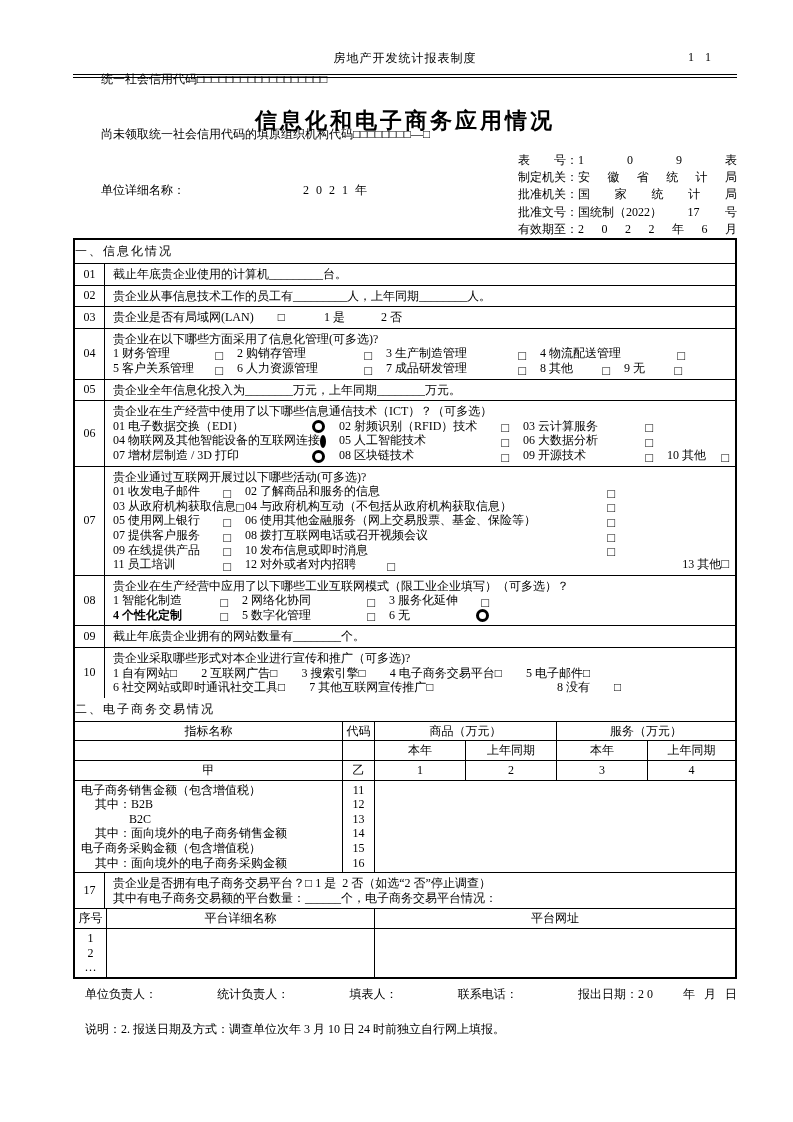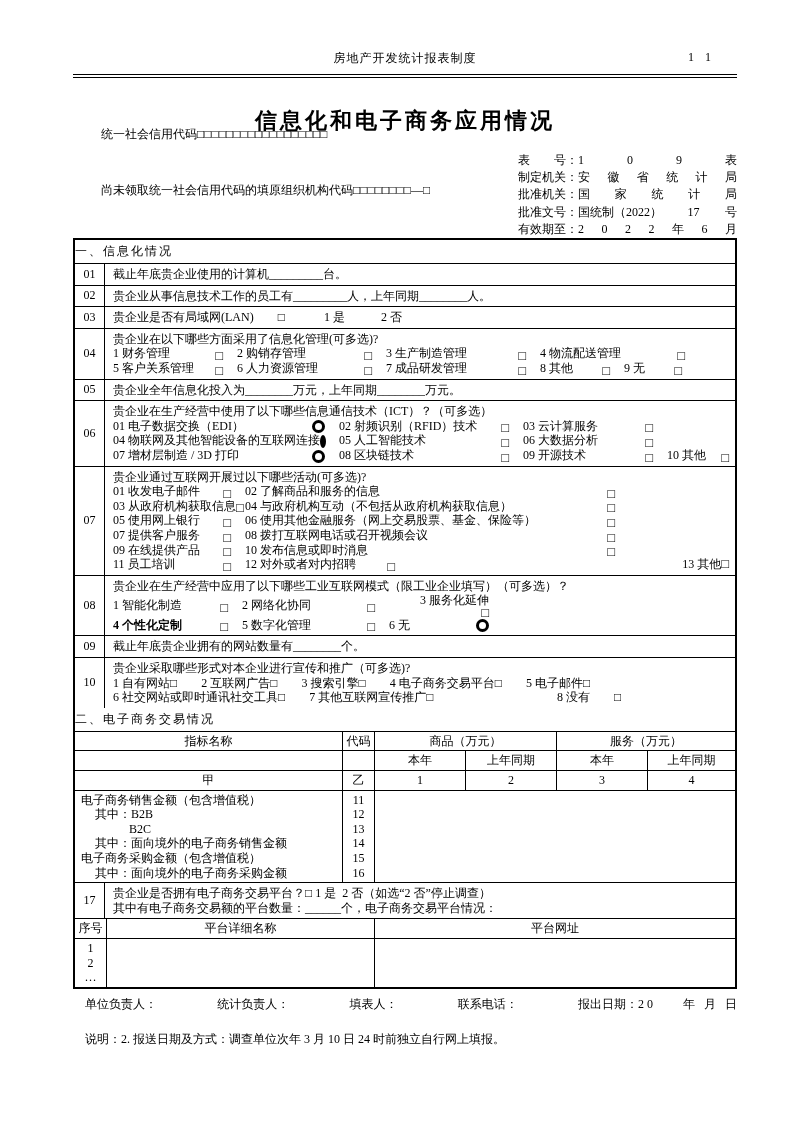--- a/index.html
+++ b/index.html
@@ -80,20 +80,24 @@
     <div class="pn">1 1</div>
   </div>
   <div class="hrule"></div>
 
   <div class="form-title">信息化和电子商务应用情况</div>
 
   <div class="meta">
     <div class="meta-left">
       <div>统一社会信用代码□□□□□□□□□□□□□□□□□□</div>
       <div>尚未领取统一社会信用代码的填原组织机构代码□□□□□□□□—□</div>
+      <div class="l3">
+        <span>单位详细名称：</span>
+        <span class="yr">2 0 2 1 年</span>
+      </div>
     </div>
     <div class="meta-right" id="meta-right">
         <div class="mr-line">
           <span class="lab">表　　号：</span>
           <span class="val">
             <span>1</span>
             <span>0</span>
             <span>9</span>
             <span>表</span>
           </span>
@@ -197,21 +201,21 @@
               <div class="ln"><span class="seg sb" style="width: 118px;"><span>05 使用网上银行</span><span class="mk">□</span></span><span class="seg sb" style="width: 370px;"><span>06 使用其他金融服务（网上交易股票、基金、保险等）</span><span class="mk">□</span></span></div>
               <div class="ln"><span class="seg sb" style="width: 118px;"><span>07 提供客户服务</span><span class="mk">□</span></span><span class="seg sb" style="width: 370px;"><span>08 拨打互联网电话或召开视频会议</span><span class="mk">□</span></span></div>
               <div class="ln"><span class="seg sb" style="width: 118px;"><span>09 在线提供产品</span><span class="mk">□</span></span><span class="seg sb" style="width: 370px;"><span>10 发布信息或即时消息</span><span class="mk">□</span></span></div>
               <div class="ln"><span class="seg sb" style="width: 118px;"><span>11 员工培训</span><span class="mk">□</span></span><span class="seg sb" style="width: 150px;"><span>12 对外或者对内招聘</span><span class="mk">□</span></span><span class="seg right"><span>13 其他</span><span class="mk">□</span></span></div>
             </div>
           </div>
           <div class="trow">
             <div class="numcell">08</div>
             <div class="ccell">
               <div class="ln"><span class="seg"><span>贵企业在生产经营中应用了以下哪些工业互联网模式（限工业企业填写）（可多选）？</span></span></div>
-              <div class="ln"><span class="seg sb" style="width: 115px;"><span>1 智能化制造</span><span class="mk">□</span></span><span class="seg sb" style="width: 133px;"><span>2 网络化协同</span><span class="mk">□</span></span><span class="seg sb" style="width: 100px; flex-direction: column;"><span>3 服务化延伸</span><span class="mk">□</span></span></div>
+              <div class="ln"><span class="seg sb" style="width: 115px;"><span>1 智能化制造</span><span class="mk">□</span></span><span class="seg sb" style="width: 133px;"><span>2 网络化协同</span><span class="mk">□</span></span><span class="seg sb" style="width: 100px;"><span>3 服务化延伸</span><span class="mk">□</span></span></div>
               <div class="ln"><span class="seg sb" style="width: 115px; font-weight: bold;"><span>4 个性化定制</span><span class="mk">□</span></span><span class="seg sb" style="width: 133px;"><span>5 数字化管理</span><span class="mk">□</span></span><span class="seg sb" style="width: 100px;"><span>6 无</span><span class="dotmk"></span></span></div>
             </div>
           </div>
           <div class="trow">
             <div class="numcell">09</div>
             <div class="ccell">
               <div class="ln"><span class="seg"><span>截止年底贵企业拥有的网站数量有________个。</span></span></div>
             </div>
           </div>
           <div class="trow">

